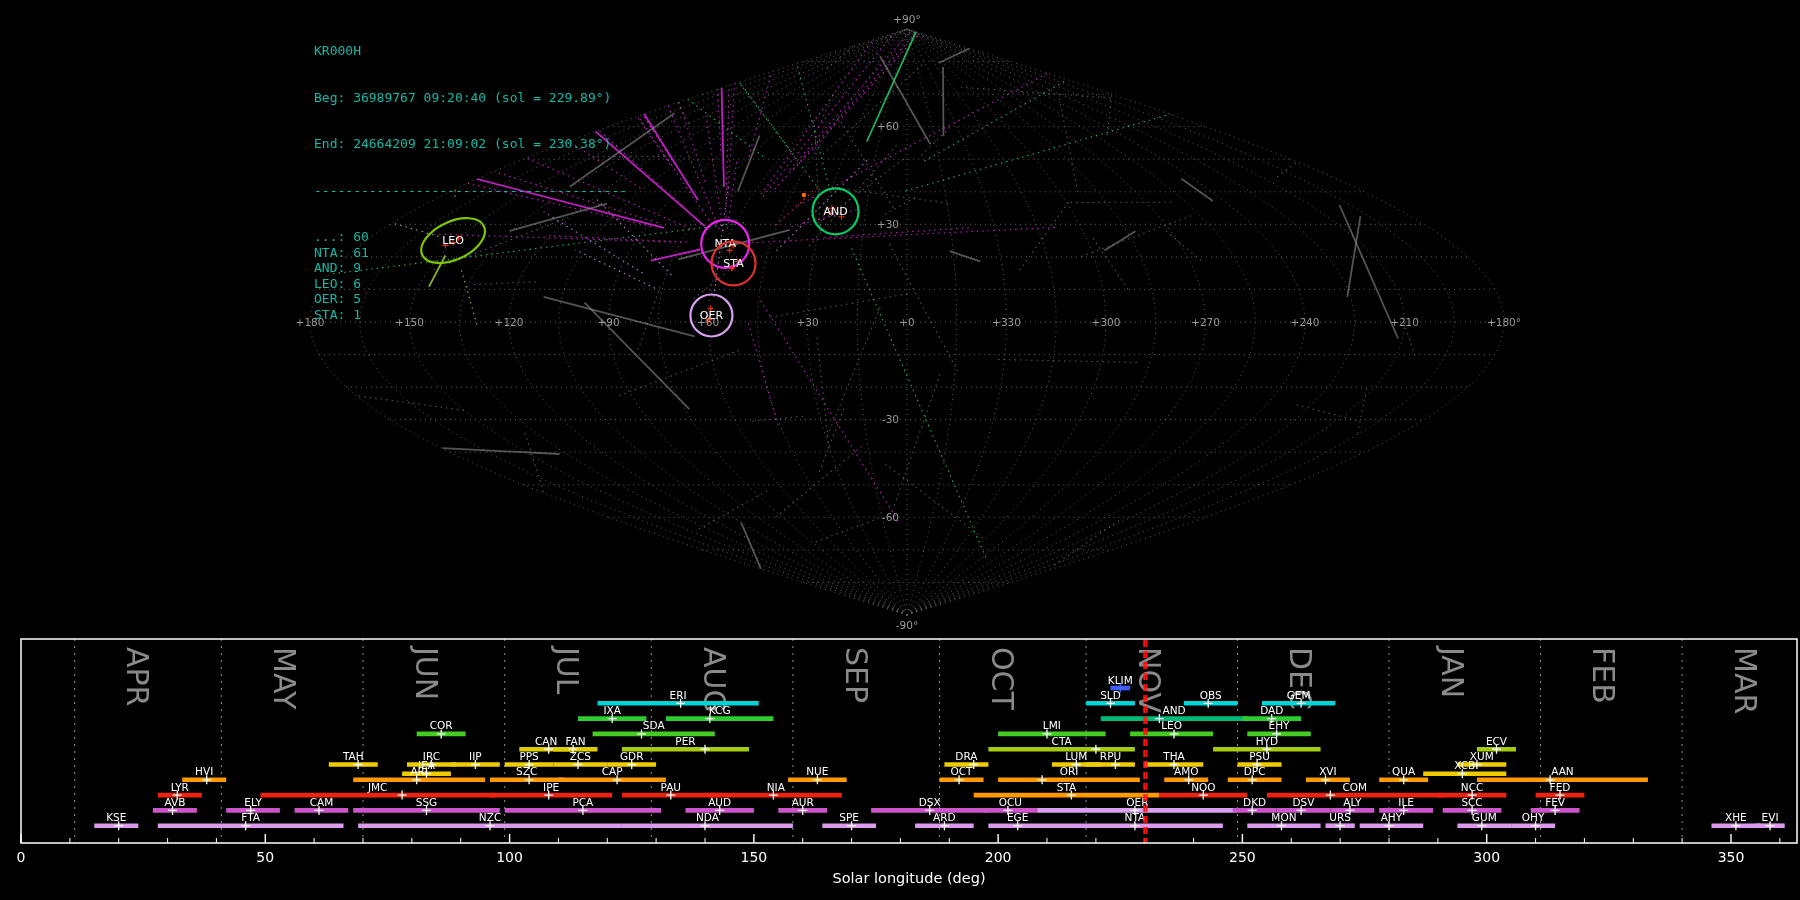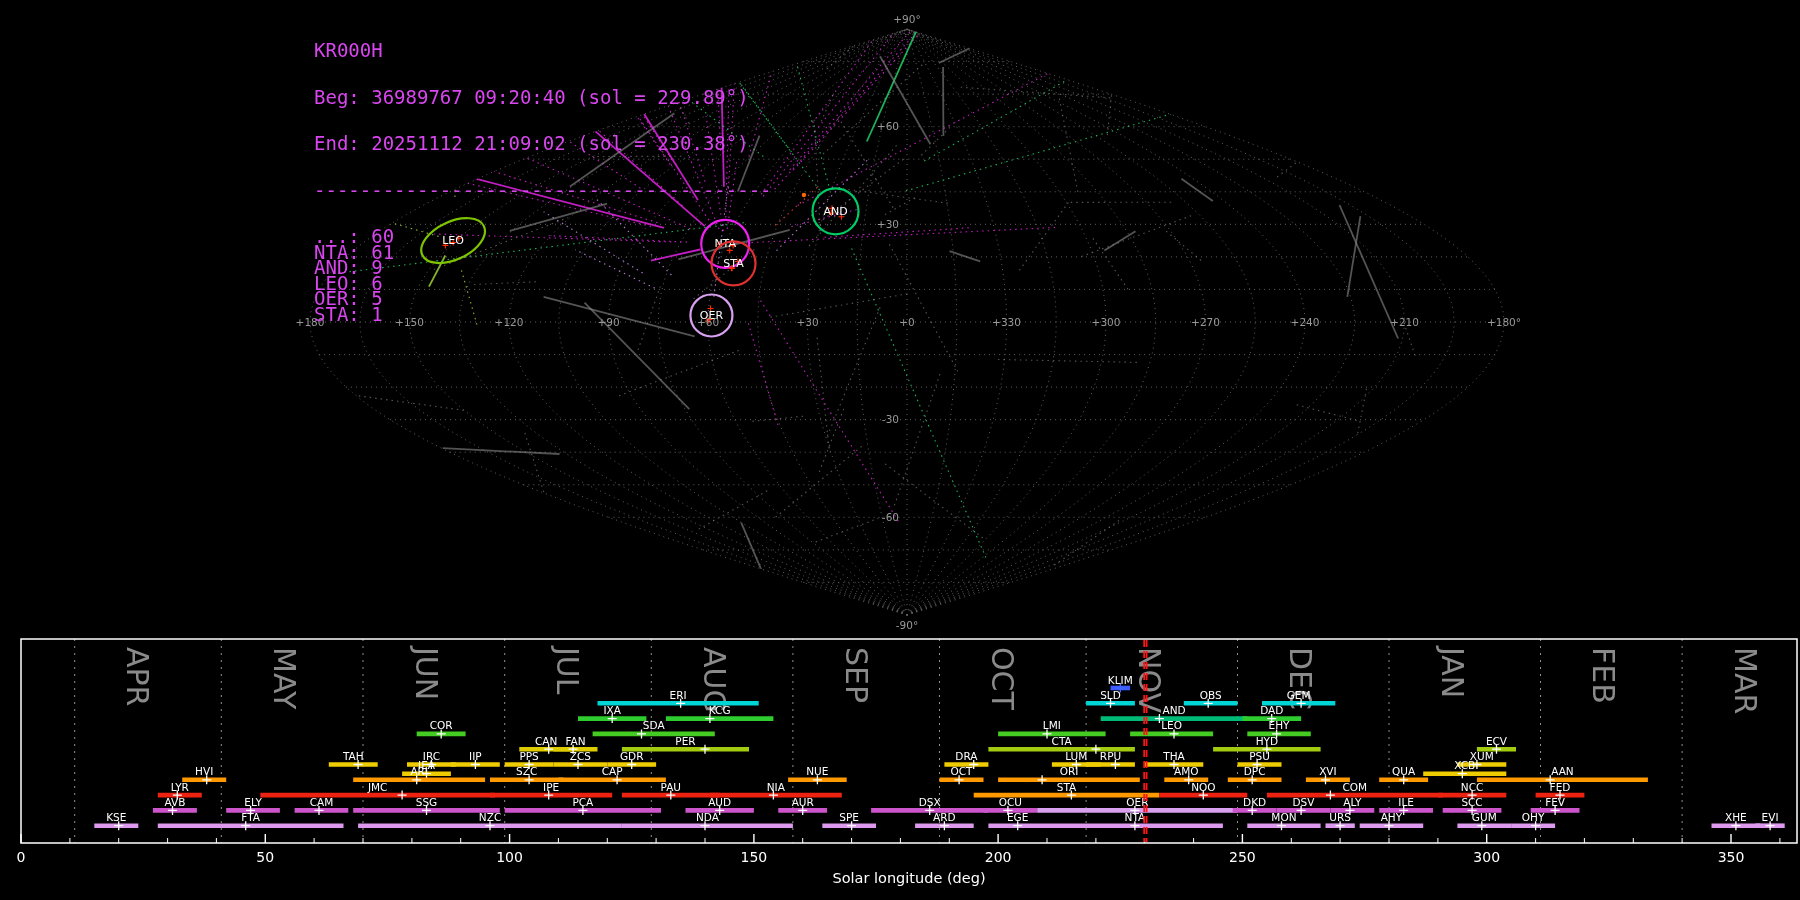--- a/index.html
+++ b/index.html
@@ -1,19 +1,19 @@
 <!DOCTYPE html>
 <html><head>
 <meta charset="utf-8">
 <style>
   html,body{margin:0;padding:0;background:#000;}
   .stage{position:relative;width:1800px;height:900px;background:#000;overflow:hidden;font-family:"DejaVu Sans",sans-serif;}
   #scene{position:absolute;left:0;top:0;}
   #scene text{font-family:"DejaVu Sans",sans-serif;}
-  .hdr{position:absolute;left:314px;top:12px;color:#d946ef;font-family:"DejaVu Sans Mono",monospace;font-size:19px;line-height:15.5px;white-space:pre;}
+  .hdr{position:absolute;left:314px;top:12px;color:#14b8a6;font-family:"DejaVu Sans Mono",monospace;font-size:13px;line-height:15.5px;white-space:pre;}
   .hdr div,.hdr pre{margin:0;font:inherit;}
 </style>
 </head>
 <body>
 
 <div class="stage">
   <svg id="scene" width="1800" height="900">
       <defs>
         <clipPath id="skyclip">
           <path d="M907.0 615.0L907.0 615.0L938.2 605.2L969.4 595.5L1000.4 585.7L1031.1 575.9L1061.5 566.2L1091.5 556.4L1120.9 546.6L1149.8 536.9L1178.0 527.1L1205.5 517.3L1232.1 507.6L1257.9 497.8L1282.7 488.0L1306.5 478.3L1329.1 468.5L1350.7 458.7L1371.0 449.0L1390.0 439.2L1407.7 429.4L1424.0 419.7L1438.9 409.9L1452.4 400.1L1464.3 390.4L1474.8 380.6L1483.7 370.8L1491.0 361.1L1496.6 351.3L1500.7 341.5L1503.2 331.8L1504.0 322.0L1503.2 312.2L1500.7 302.5L1496.6 292.7L1491.0 282.9L1483.7 273.2L1474.8 263.4L1464.3 253.6L1452.4 243.9L1438.9 234.1L1424.0 224.3L1407.7 214.6L1390.0 204.8L1371.0 195.0L1350.7 185.3L1329.1 175.5L1306.5 165.7L1282.7 156.0L1257.9 146.2L1232.1 136.4L1205.5 126.7L1178.0 116.9L1149.8 107.1L1120.9 97.4L1091.5 87.6L1061.5 77.8L1031.1 68.1L1000.4 58.3L969.4 48.5L938.2 38.8L907.0 29.0L907.0 29.0L875.8 38.8L844.6 48.5L813.6 58.3L782.9 68.1L752.5 77.8L722.5 87.6L693.1 97.4L664.2 107.1L636.0 116.9L608.5 126.7L581.9 136.4L556.1 146.2L531.3 156.0L507.5 165.7L484.9 175.5L463.3 185.3L443.0 195.0L424.0 204.8L406.3 214.6L390.0 224.3L375.1 234.1L361.6 243.9L349.7 253.6L339.2 263.4L330.3 273.2L323.0 282.9L317.4 292.7L313.3 302.5L310.8 312.2L310.0 322.0L310.8 331.8L313.3 341.5L317.4 351.3L323.0 361.1L330.3 370.8L339.2 380.6L349.7 390.4L361.6 400.1L375.1 409.9L390.0 419.7L406.3 429.4L424.0 439.2L443.0 449.0L463.3 458.7L484.9 468.5L507.5 478.3L531.3 488.0L556.1 497.8L581.9 507.6L608.5 517.3L636.0 527.1L664.2 536.9L693.1 546.6L722.5 556.4L752.5 566.2L782.9 575.9L813.6 585.7L844.6 595.5L875.8 605.2L907.0 615.0Z"></path>
@@ -746,21 +746,21 @@
         <text x="1730.995" y="862" fill="#fff" font-size="14" text-anchor="middle">350</text>
         <text x="909" y="883" fill="#fff" font-size="14.5" text-anchor="middle">Solar longitude (deg)</text>
         <rect x="21" y="639" width="1776" height="204" stroke="#fff" stroke-width="1.5" fill="none"></rect>
         <line x1="1144.2" y1="640" x2="1144.2" y2="842" stroke="#ff1515" stroke-width="1.8" stroke-dasharray="7 4"></line>
         <line x1="1146.6" y1="640" x2="1146.6" y2="842" stroke="#ff1515" stroke-width="1.8" stroke-dasharray="7 4"></line>
       </g>
     </svg>
   <div class="hdr">
     <div>KR000H</div>
     <div>Beg: 36989767 09:20:40 (sol = 229.89°)</div>
-    <div>End: 20251112 21:09:02 (sol = 230.38°)</div>
+    <div>End: 24664209 21:09:02 (sol = 230.38°)</div>
     <div>----------------------------------------</div>
     <pre id="counts">...: 60
 NTA: 61
 AND: 9
 LEO: 6
 OER: 5
 STA: 1</pre>
   </div>
 </div>
 

